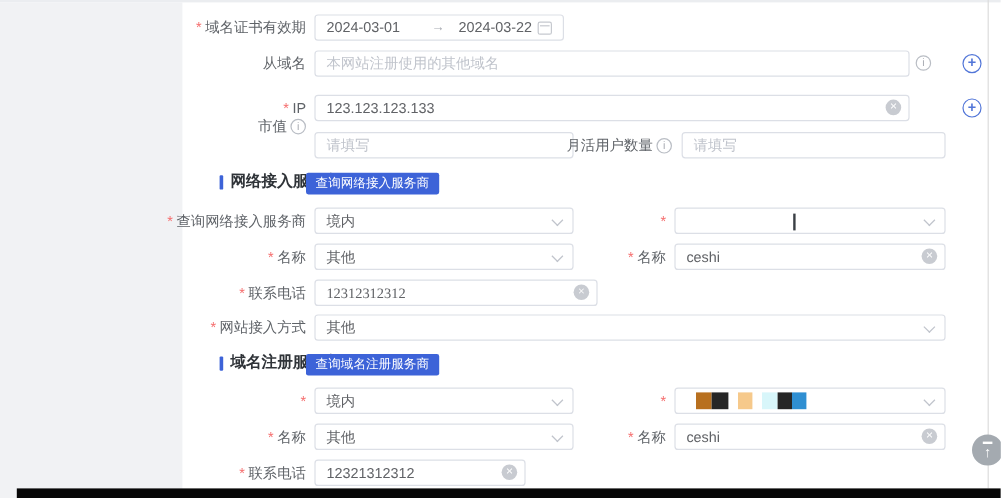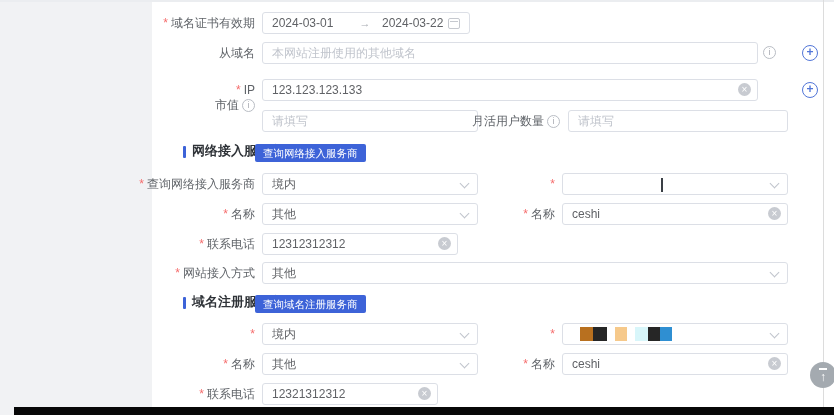--- a/index.html
+++ b/index.html
@@ -165,21 +165,21 @@
 </div>
 <div class="fld" style="left:562px;top:203px;width:226px;">
   <input value="ceshi" style="">
   <span class="clear-ic">×</span>
 </div>
 
 <div class="lbl" style="left:40px;top:233px;width:215px;">
   <span class="star">*</span>
   <span>联系电话</span>
 </div>
-<div class="fld" style="left:262px;top:233px;width:196px;">
+<div class="fld" style="left:262px;top:233px;width:236px;font-family:Liberation Serif, serif;">
   <input value="12312312312" style="">
   <span class="clear-ic">×</span>
 </div>
 
 <div class="lbl" style="left:40px;top:262px;width:215px;">
   <span class="star">*</span>
   <span>网站接入方式</span>
 </div>
 <div class="sel" style="left:262px;top:262px;width:526px;">
   <span>其他</span>

